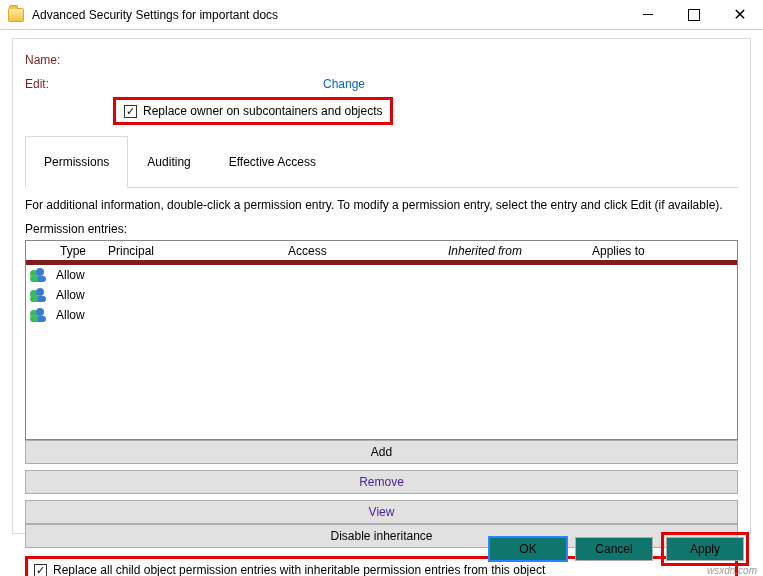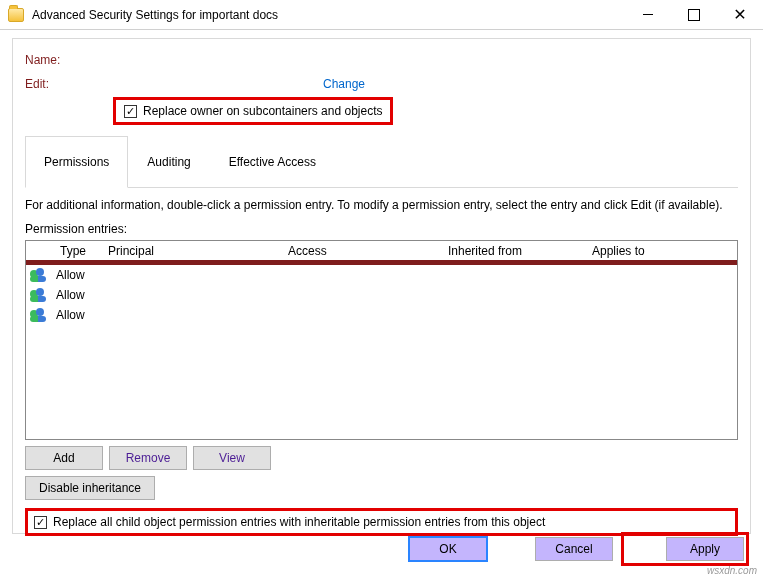--- a/index.html
+++ b/index.html
@@ -114,39 +114,39 @@
   }
   .grid-head {
     height: 24px;
     border-bottom: 5px solid #7f1d1d;
   }
   .grid-head .col { padding: 4px 6px; }
   .col.icon { width: 28px; }
   .col.type { width: 48px; }
   .col.principal { width: 180px; }
   .col.access { width: 160px; }
-  .col.inherited { width: 144px; }
+  .col.inherited { width: 144px; font-style: italic; }
   .col.applies { flex: 1; }
   .grid-row { height: 20px; padding-left: 2px; }
   .user-icon {
     width: 18px; height: 14px; position: relative;
     margin-left: 2px;
   }
   .user-icon .u1, .user-icon .u2 {
     position: absolute; width: 8px; height: 8px; border-radius: 50%;
   }
   .user-icon .u1 { background: #3bbb5c; left: 0; top: 2px; }
   .user-icon .u2 { background: #3b7bd6; left: 6px; top: 0; }
   .user-icon::after {
     content: ""; position: absolute; left: 0; top: 8px;
     width: 16px; height: 6px; background: linear-gradient(90deg,#3bbb5c 50%,#3b7bd6 50%);
     border-radius: 3px;
   }
 
-  .btn-row { display: flex; gap: 6px; margin-top: 6px; }
+  .btn-row { display: flex; gap: 6px; margin-top: 0; flex-direction: column; }
   .btn {
     min-width: 78px;
     height: 24px;
     border: 1px solid #adadad;
     background: #e1e1e1;
     display: inline-flex;
     align-items: center;
     justify-content: center;
     padding: 0 10px;
     cursor: default;
@@ -162,21 +162,21 @@
     align-items: center;
   }
 
   .footer {
     position: absolute;
     right: 14px; bottom: 10px;
     display: flex;
     gap: 8px;
     align-items: center;
   }
-  .footer .btn { min-width: 78px; background: #c4b5fd; margin-left: 40px; }
+  .footer .btn { min-width: 78px; background: #0f766e; }
   .btn.hl-blue { outline: 2px solid #2a84ff; outline-offset: -1px; }
   .red-wrap { border: 3px solid #e20000; padding: 2px; }
 
   .watermark {
     position: absolute;
     right: 6px; bottom: 0px;
     font-size: 10px;
     color: #9a9a9a;
     font-style: italic;
   }

